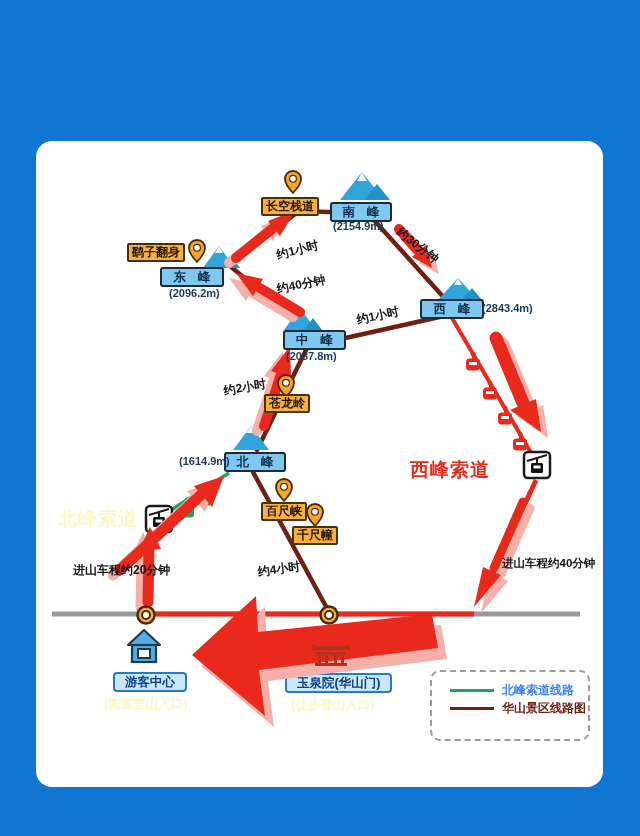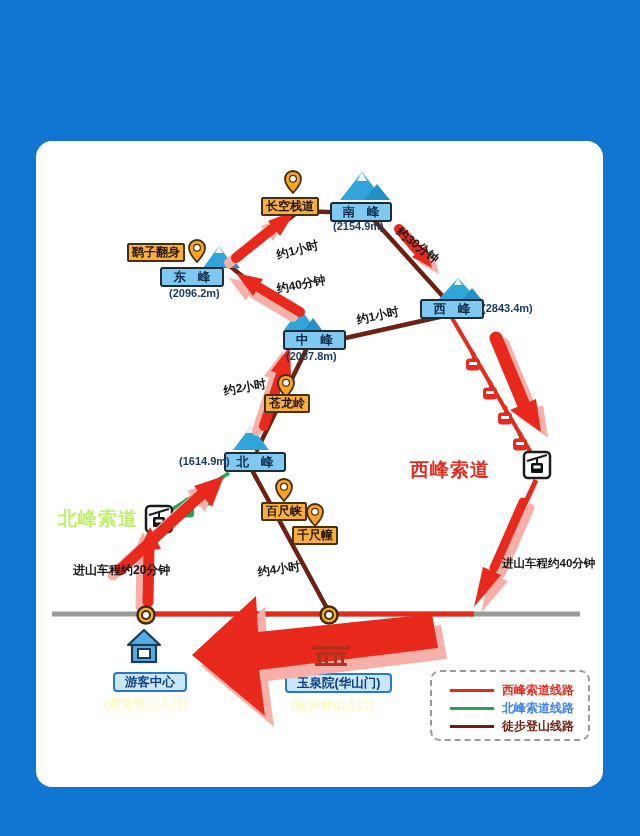--- a/index.html
+++ b/index.html
@@ -18,21 +18,21 @@
   .peak{background:#7FC9F0;border:2px solid #1C2B36;border-radius:3px;color:#0E2B4A;
         font-size:12.5px;font-weight:800;height:14px;line-height:14px;text-align:center;padding:1px 3px;white-space:nowrap;}
   .peak .sp{letter-spacing:.95em;margin-right:-.95em;}
   .spot{background:#F9AF3E;border:2px solid #46310A;border-radius:2px;color:#201405;
         font-size:12px;font-weight:800;height:13px;line-height:13px;text-align:center;padding:1px 3px;white-space:nowrap;}
   .gate{background:#C9E7F9;border:2px solid #2878C8;border-radius:4px;color:#0C3F7E;
         font-size:12.5px;font-weight:800;height:14px;line-height:14px;text-align:center;padding:1px 10px;white-space:nowrap;}
   .elev{color:#173A5E;font-size:11px;font-weight:700;white-space:nowrap;}
   .time{color:#141414;font-size:12px;font-weight:800;white-space:nowrap;transform-origin:left center;}
   .cw{font-size:19px;font-weight:900;white-space:nowrap;letter-spacing:1px;}
-  .cw.green{color:#bef264;}
+  .cw.green{color:#fef9c3;}
   .cw.red{color:#E62B1E;}
   .note{color:#fef9c3;font-size:12.5px;font-weight:800;white-space:nowrap;}
   
   #legend{left:430px;top:670px;width:160px;height:71px;border:2px dashed #9a9a9a;border-radius:10px;
           background:#fff;z-index:6;box-sizing:border-box;padding:9px 0 0 18px;}
   .lg-row{display:flex;align-items:center;height:18px;}
   .lg-line{display:inline-block;width:44px;margin-right:8px;}
   .lg-line.r{border-top:3px solid #E8291C;}
   .lg-line.g{border-top:3px solid #23A356;}
   .lg-line.m{border-top:3.5px solid #6E2012;}
@@ -270,26 +270,22 @@
     <rect x="5" y="8" width="30" height="3" fill="#B5301C"></rect>
     <rect x="7" y="11" width="3" height="9" fill="#B5301C"></rect>
       <rect x="14" y="11" width="3" height="9" fill="#B5301C"></rect>
     <rect x="23" y="11" width="3" height="9" fill="#B5301C"></rect>
       <rect x="30" y="11" width="3" height="9" fill="#B5301C"></rect>
     <rect x="4" y="19" width="32" height="3" fill="#B5301C"></rect>
   </svg>
 
   <div id="legend" class="abs">
     <div class="lg-row">
-      <span class="lg-line r"></span>
-      <span class="lg-txt r">西峰索道线路</span>
-    </div>
-    <div class="lg-row">
       <span class="lg-line g"></span>
       <span class="lg-txt g">北峰索道线路</span>
     </div>
     <div class="lg-row">
       <span class="lg-line m"></span>
-      <span class="lg-txt m">徒步登山线路</span>
+      <span class="lg-txt m">华山景区线路图</span>
     </div>
   </div>
 
 </div>
 
 </body></html>

